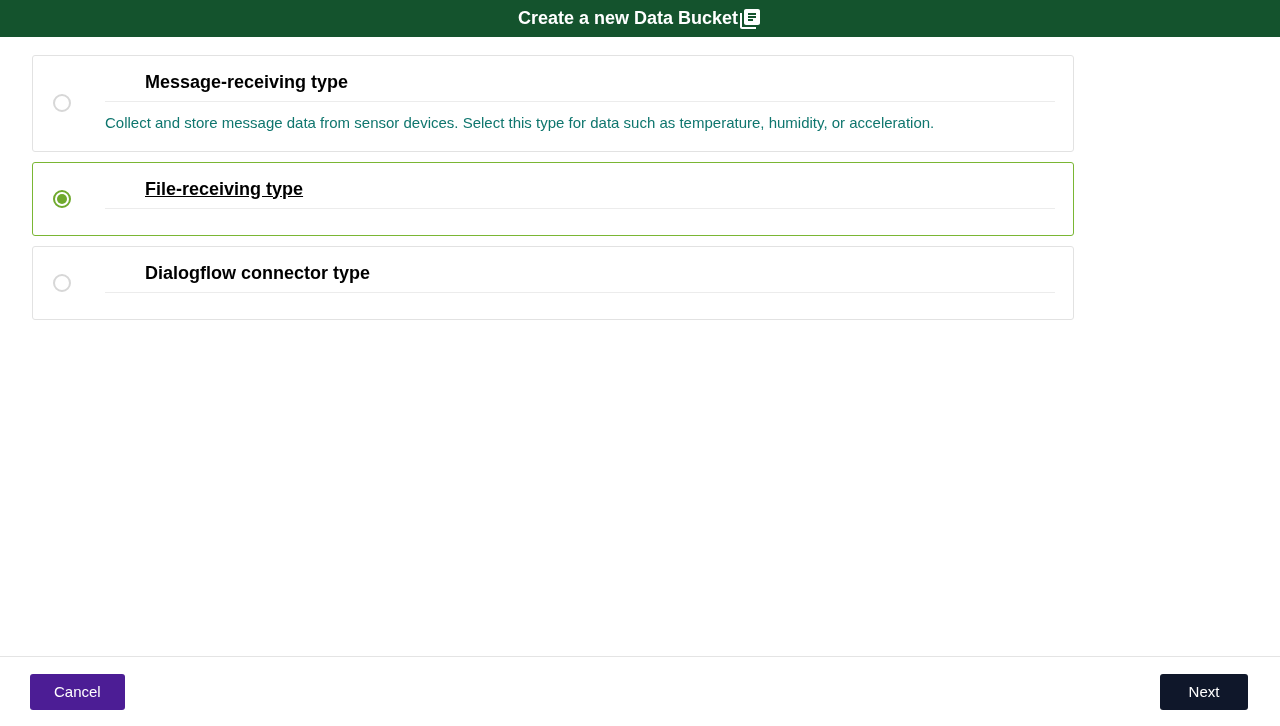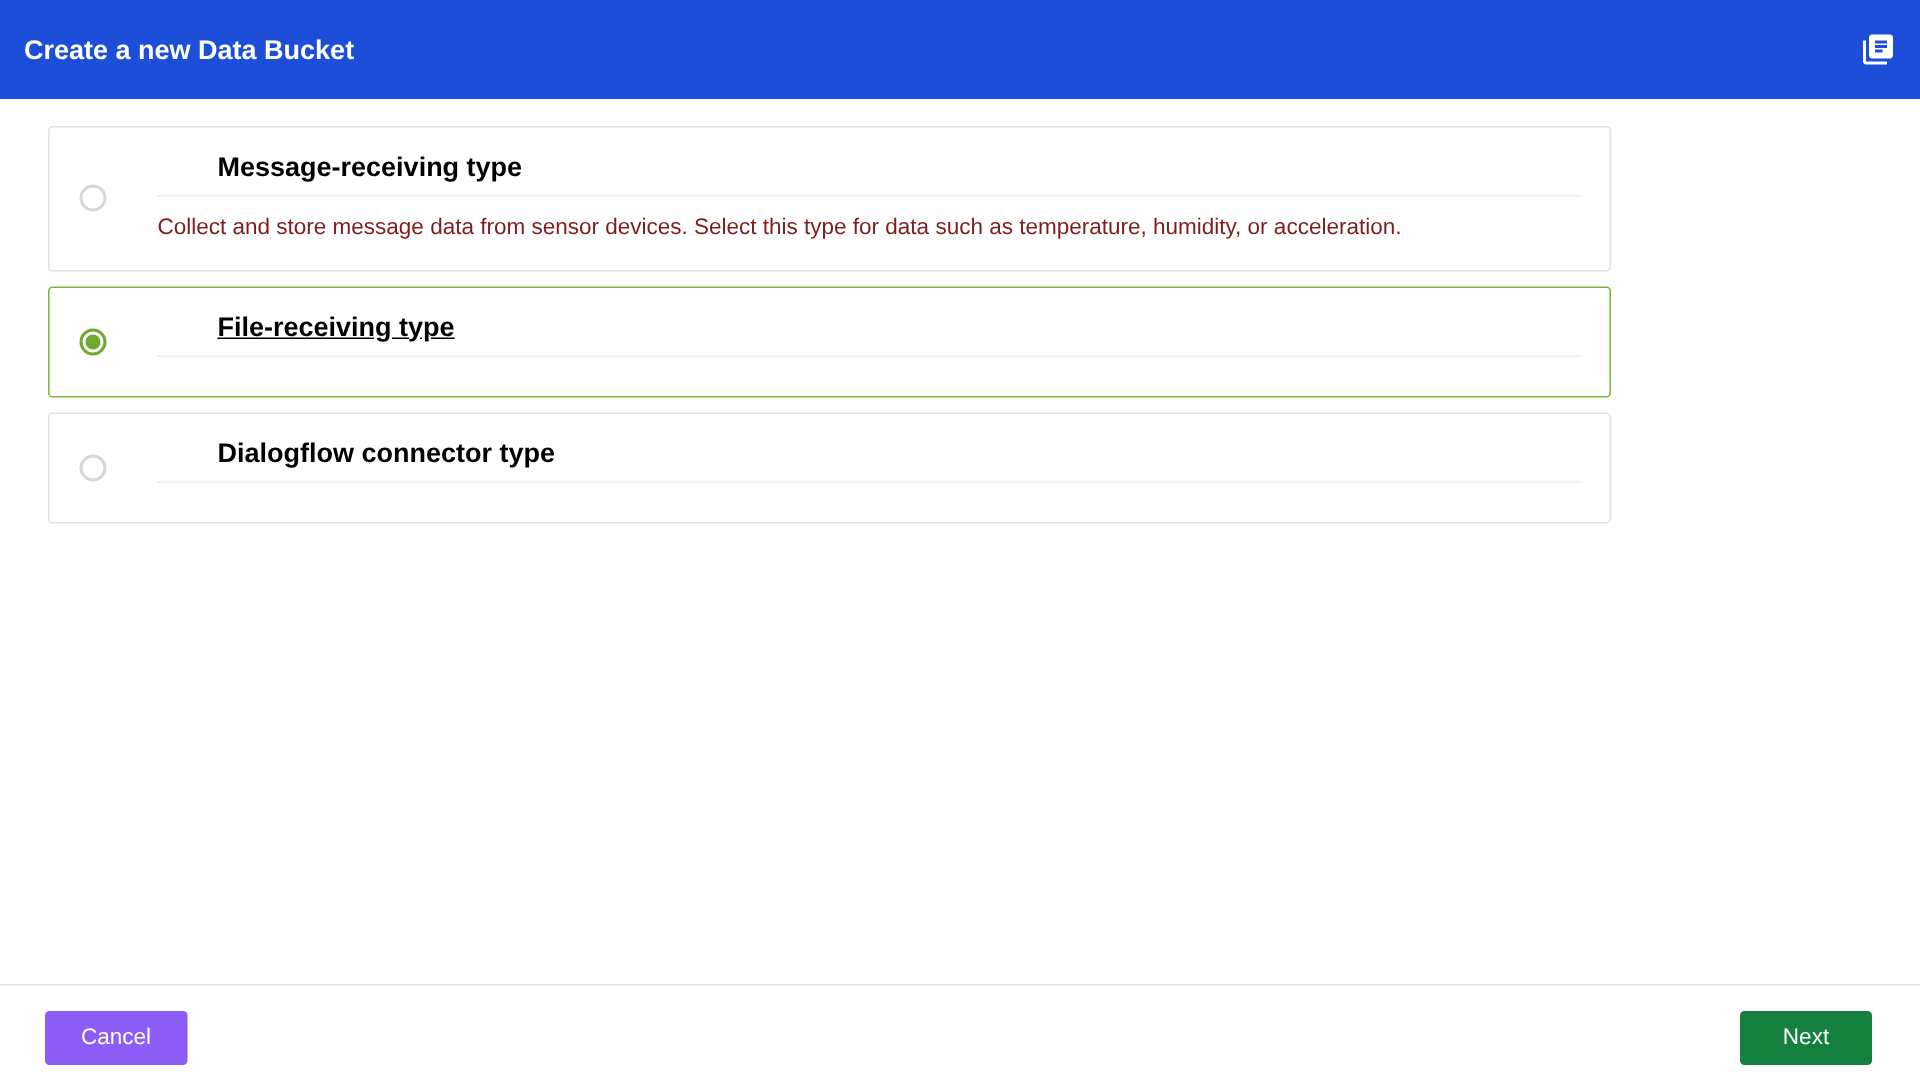--- a/index.html
+++ b/index.html
@@ -5,25 +5,25 @@
   * { box-sizing: border-box; margin: 0; padding: 0; }
   html, body {
     width: 1280px;
     height: 726px;
     font-family: "Segoe UI", "Helvetica Neue", Arial, sans-serif;
     background: #ffffff;
     overflow: hidden;
     position: relative;
   }
   .header {
-    background: #1d4ed8;
-    height: 66px;
+    background: #14532d;
+    height: 37px;
     display: flex;
     align-items: center;
-    justify-content: space-between;
+    justify-content: center;
     padding: 0 16px;
   }
   .header-title {
     color: #ffffff;
     font-size: 18px;
     font-weight: 600;
   }
   .header-icon {
     color: #ffffff;
     width: 24px;
@@ -84,21 +84,21 @@
     padding-bottom: 8px;
     margin-left: 40px;
   }
   .divider {
     height: 1px;
     background: #ececec;
     margin-bottom: 10px;
   }
   .option-desc {
     font-size: 15px;
-    color: #7f1d1d;
+    color: #0f766e;
     line-height: 1.5;
   }
   .footer {
     position: absolute;
     left: 0;
     right: 0;
     bottom: 0;
     height: 70px;
     border-top: 1px solid #e4e4e4;
     display: flex;
@@ -111,24 +111,24 @@
     min-width: 88px;
     height: 36px;
     border: none;
     border-radius: 3px;
     font-size: 15px;
     padding: 0 24px;
     cursor: pointer;
     color: #ffffff;
   }
   .btn-cancel {
-    background: #8b5cf6;
+    background: #4c1d95;
   }
   .btn-next {
-    background: #15803d;
+    background: #0f172a;
   }
 </style>
 </head>
 <body>
 
 <div class="header">
   <div class="header-title">Create a new Data Bucket</div>
   <div class="header-icon">
     <svg viewBox="0 0 24 24" width="24" height="24" fill="currentColor">
       <path d="M4 6H2v14c0 1.1.9 2 2 2h14v-2H4V6z"></path>

